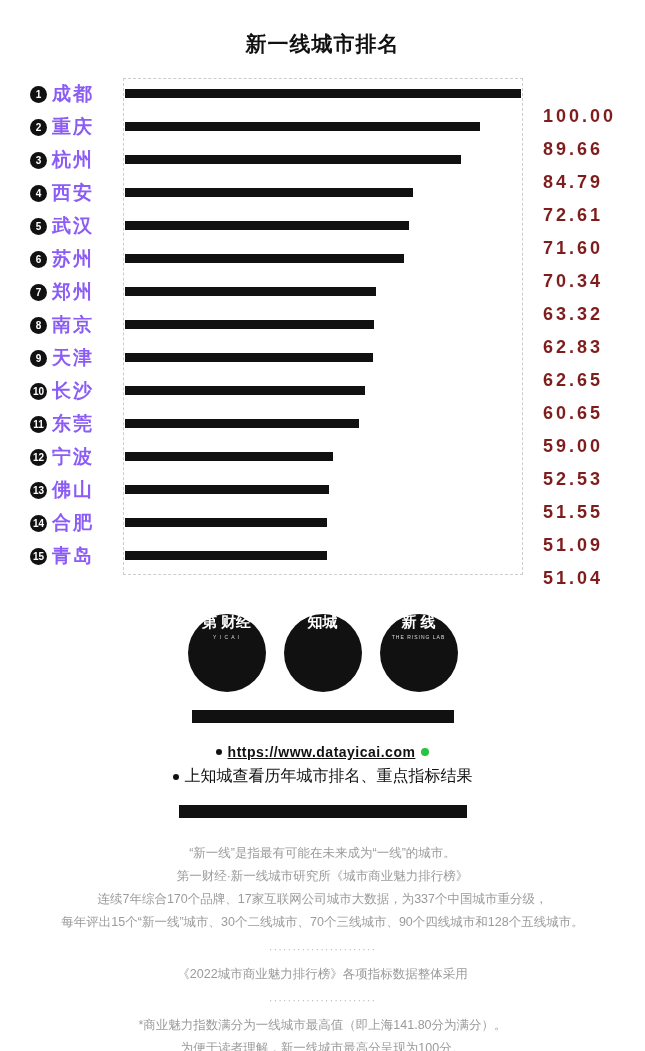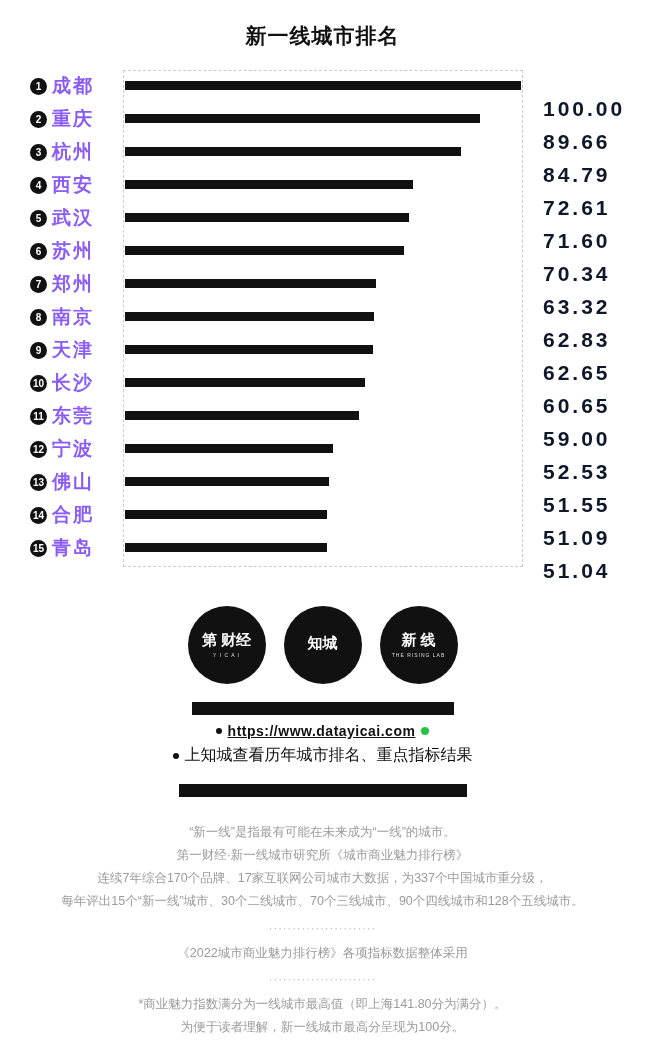--- a/index.html
+++ b/index.html
@@ -14,21 +14,21 @@
     font-family: "Liberation Sans", "DejaVu Sans", sans-serif;
     color: #111111;
     position: relative;
     overflow: hidden;
   }
   .title {
     text-align: center;
     font-size: 21px;
     font-weight: bold;
     letter-spacing: 1px;
-    padding-top: 22px;
+    padding-top: 30px;
     color: #111;
   }
   .chart-area {
     position: relative;
     margin-top: 20px;
     padding-left: 22px;
     padding-right: 18px;
   }
   .plot-box {
     position: absolute;
@@ -84,44 +84,43 @@
     position: absolute;
     left: 2px;
     top: 11px;
     height: 9px;
     background: #111111;
   }
   .value {
     flex: 1;
     text-align: left;
     padding-left: 18px;
-    font-size: 21px;
+    font-size: 18px;
     letter-spacing: 3px;
     font-weight: bold;
-    color: #0f172a;
+    color: #7f1d1d;
     white-space: nowrap;
     margin-top: 45px;
   }
 
   .logos {
     margin-top: 42px;
     display: flex;
     justify-content: center;
     gap: 18px;
   }
   .logo {
     width: 78px;
     height: 78px;
     border-radius: 50%;
     background: #111111;
     color: #ffffff;
     display: flex;
     flex-direction: column;
     align-items: center;
-    justify-content: center;
     position: relative;
   }
   .logo .l-main {
     font-size: 15px;
     font-weight: bold;
     letter-spacing: 0px;
     line-height: 1.1;
     white-space: nowrap;
   }
   .logo .l-sub {
@@ -135,21 +134,21 @@
 
   .blackbar {
     margin: 18px auto 0;
     height: 13px;
     background: #111111;
   }
   .bar-top { width: 262px; }
   .bar-bottom { width: 288px; }
 
   .link-block {
-    margin: 8px auto 0;
+    margin: 21px auto 0;
     width: 300px;
     text-align: center;
   }
   .link-line {
     display: flex;
     align-items: center;
     justify-content: center;
     gap: 6px;
     font-size: 14px;
     font-weight: bold;

